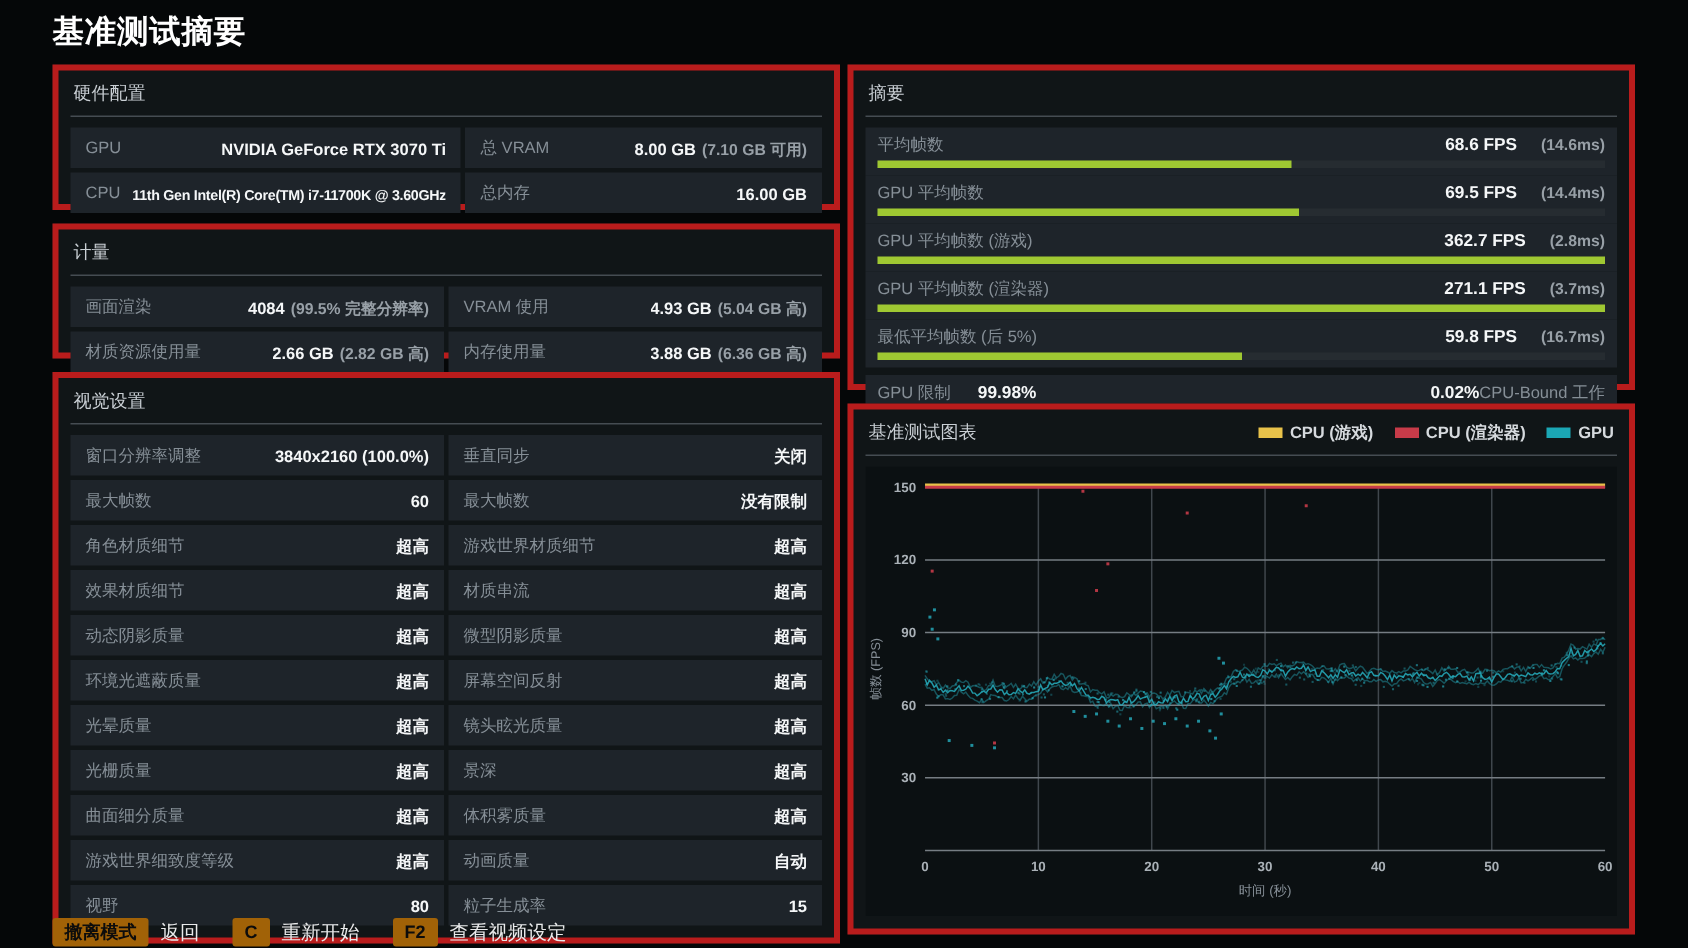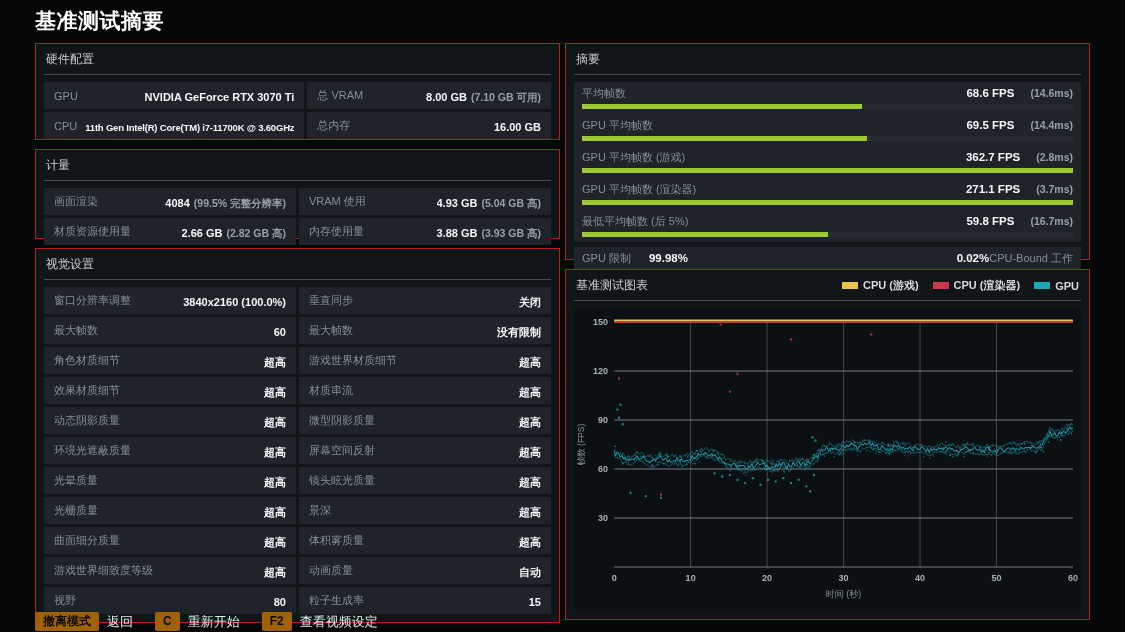--- a/index.html
+++ b/index.html
@@ -1,21 +1,21 @@
 <!DOCTYPE html>
 <html><head>
 <meta charset="utf-8">
 <style>
   html,body{margin:0;padding:0;background:#050708;width:1125px;height:632px;overflow:hidden;
     font-family:"Liberation Sans","DejaVu Sans",sans-serif;}
   .page{position:relative;width:1125px;height:632px;}
   .page-title{margin:0;padding:7px 0 8px 35px;font-size:21px;font-weight:800;color:#ffffff;letter-spacing:.5px;}
   .columns{display:flex;gap:5px;padding:0 35px;height:562px;}
   .col{width:525px;display:flex;flex-direction:column;gap:9px;}
-  .panel{background:#101517;border:1px solid #b91c1c;box-sizing:border-box;padding:0 8px 8px;display:flex;flex-direction:column;}
+  .panel{background:#101517;border:4px solid #b91c1c;box-sizing:border-box;padding:0 8px 8px;display:flex;flex-direction:column;}
   .panel-header{display:flex;align-items:center;justify-content:space-between;color:#c9cfd4;font-size:12px;
     padding:7px 2px 6px;border-bottom:1px solid #454c52;margin-bottom:7px;flex:0 0 auto;}
   .cells{display:grid;grid-template-columns:1fr 1fr;gap:3px;flex:1;}
   .cell{background:#1e242a;display:flex;align-items:center;justify-content:space-between;
     padding:0 10px;min-height:27px;box-sizing:border-box;}
   .cell .lbl{color:#868f97;font-size:11px;white-space:nowrap;}
   .cell .vwrap{white-space:nowrap;text-align:right;margin-left:8px;overflow:hidden;}
   .cell .val{color:#f5f7f8;font-size:11px;font-weight:700;}
   .cell .val.tight{font-size:9.5px;letter-spacing:-0.2px;}
   .cell .note{color:#98a0a7;font-size:10.5px;font-weight:700;margin-left:4px;}
@@ -89,21 +89,21 @@
             <div class="cell">
               <span class="lbl">VRAM 使用</span>
               <span class="vwrap"><span class="val">4.93 GB</span><span class="note">(5.04 GB 高)</span></span>
             </div>
             <div class="cell">
               <span class="lbl">材质资源使用量</span>
               <span class="vwrap"><span class="val">2.66 GB</span><span class="note">(2.82 GB 高)</span></span>
             </div>
             <div class="cell">
               <span class="lbl">内存使用量</span>
-              <span class="vwrap"><span class="val">3.88 GB</span><span class="note">(3.93 GB 高)</span></span>
+              <span class="vwrap"><span class="val">3.88 GB</span><span class="note">(6.36 GB 高)</span></span>
             </div>
           </div>
       </section>
 
       <section class="panel" style="flex:1">
         <div class="panel-header">
           <span>视觉设置</span>
         </div>
         <div class="cells" id="visual-cells">
             <div class="cell">

